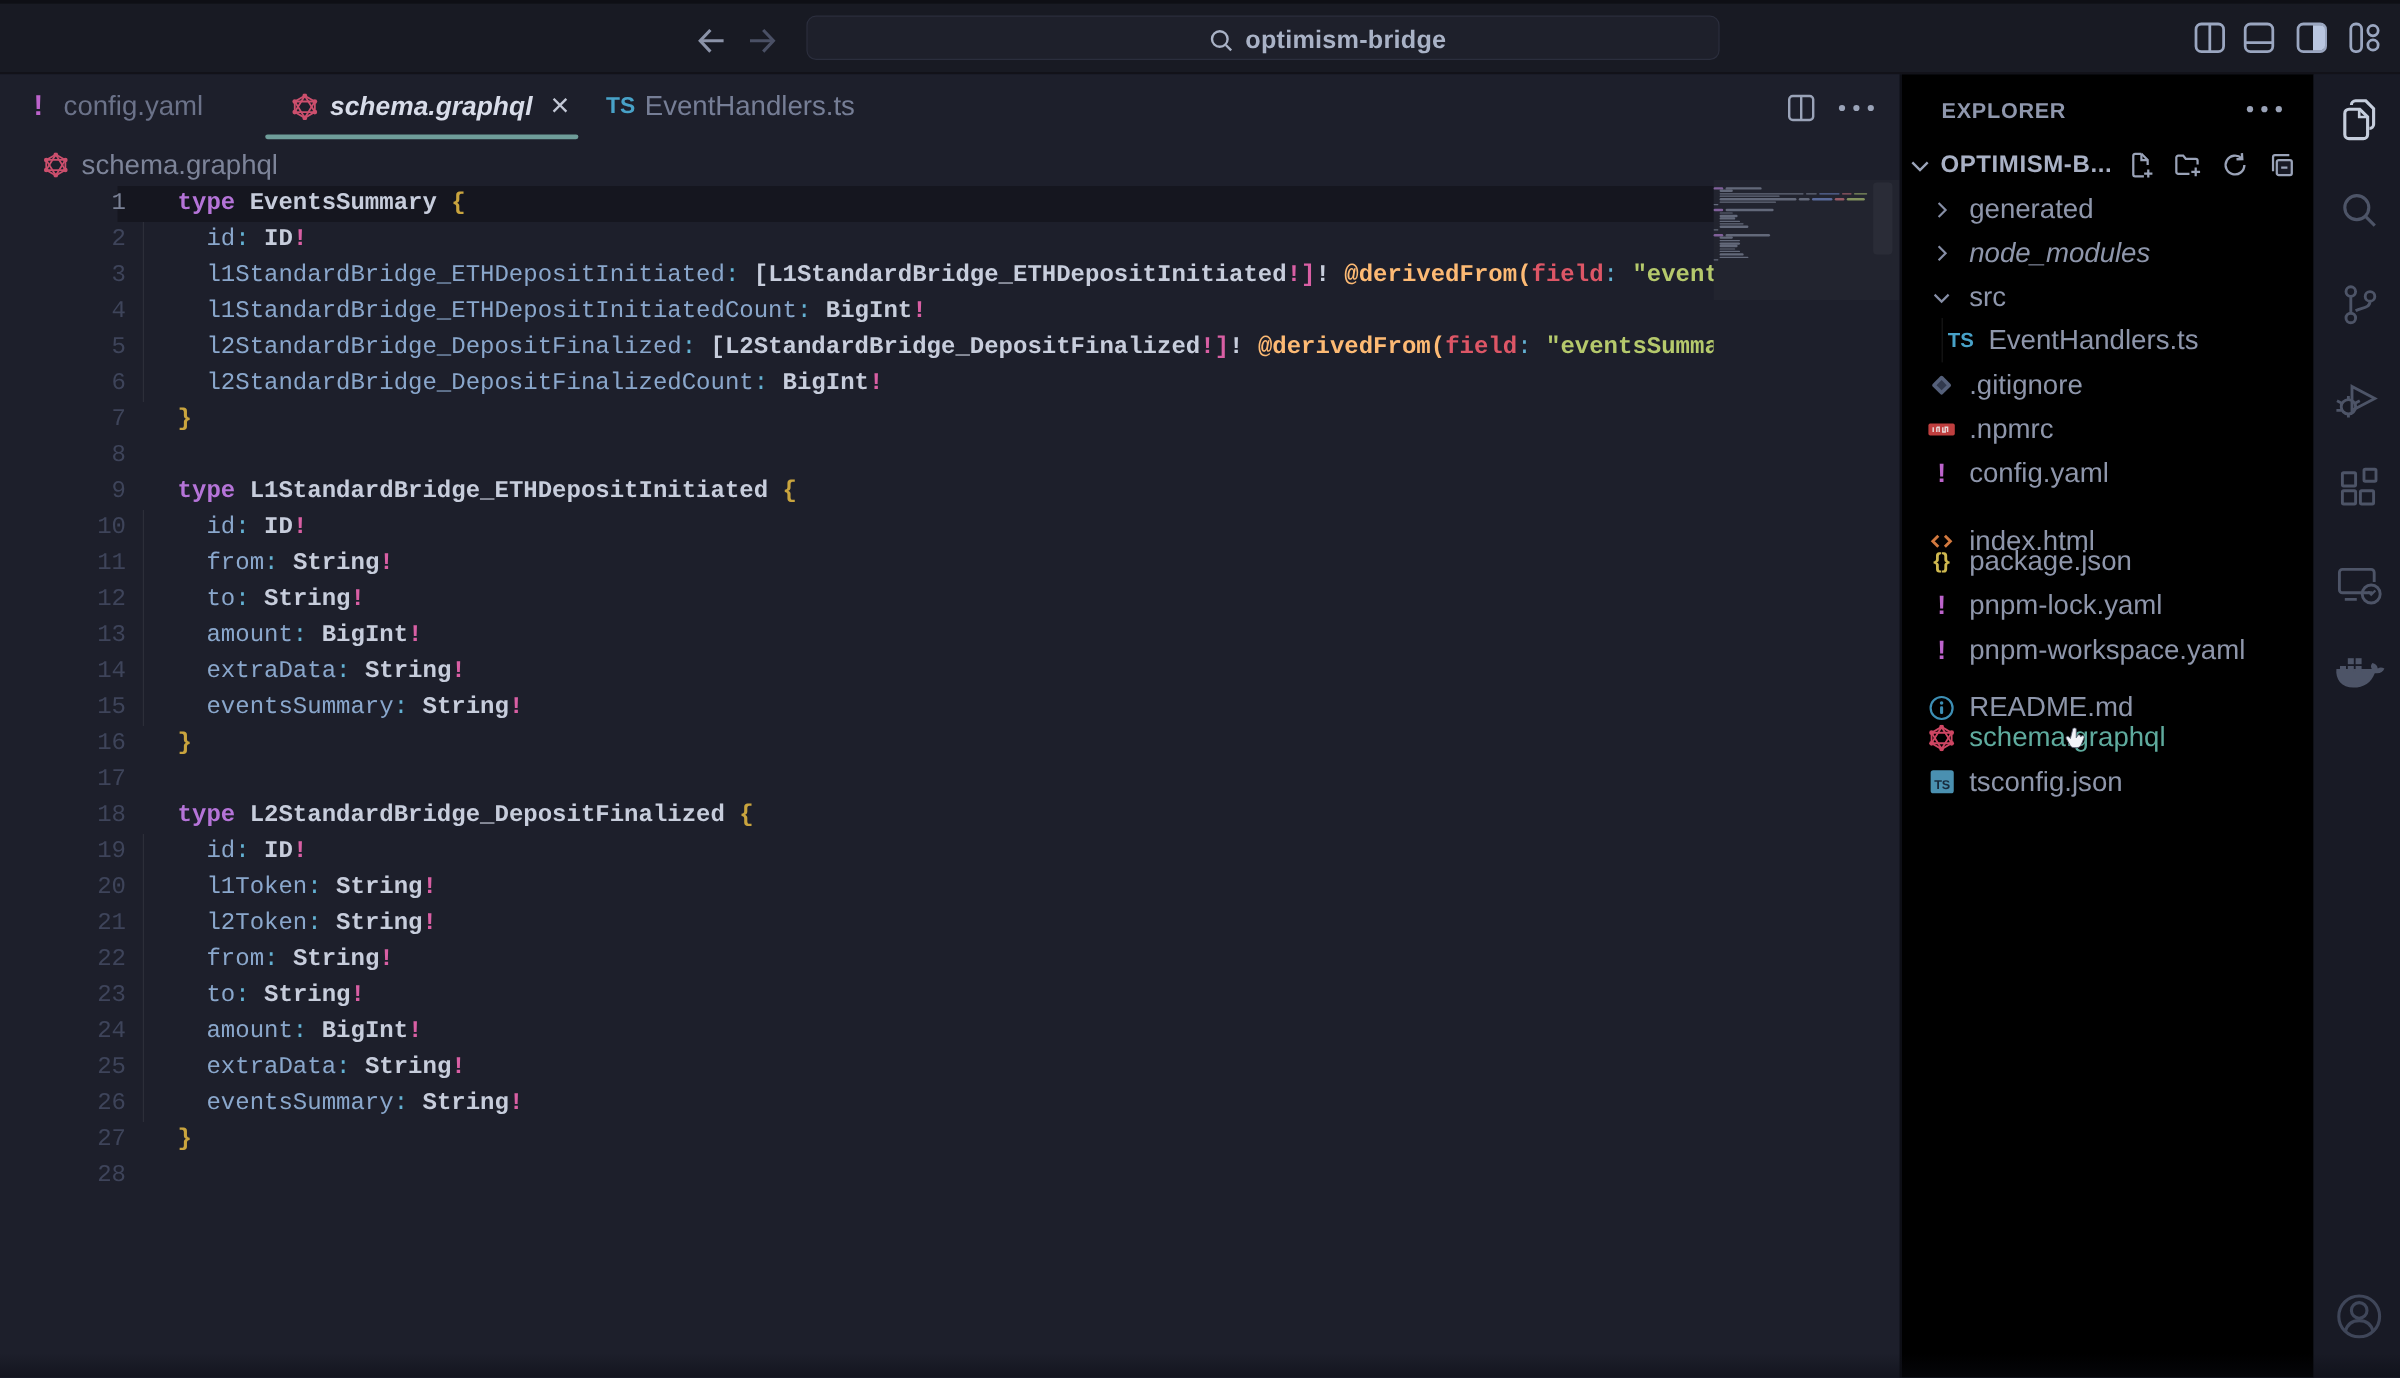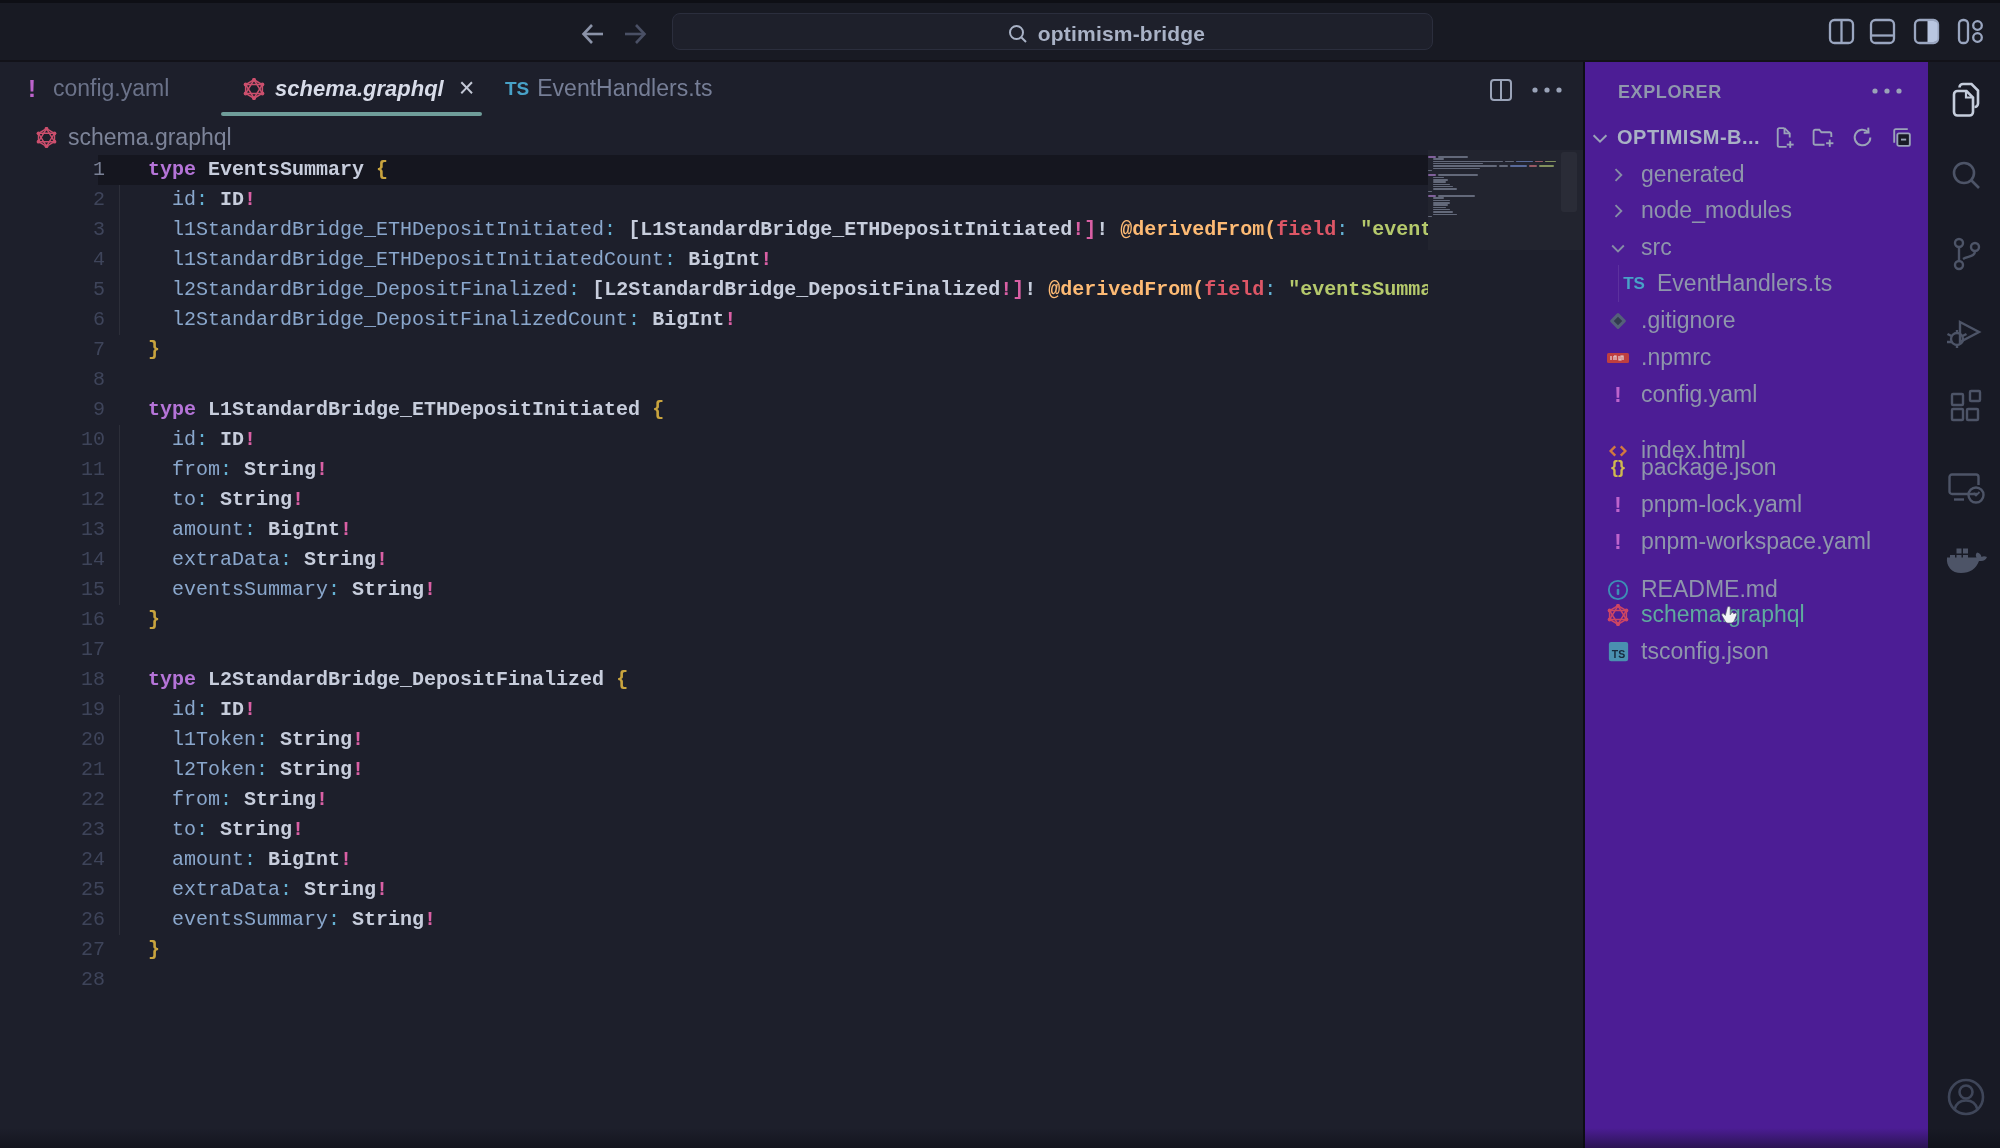--- a/index.html
+++ b/index.html
@@ -29,21 +29,21 @@
   .d { color:#fdba74; }      
   .a { color:#dd5666; }      
   .str { color:#b5c96c; }    
   .guide { position:absolute; width:1px; background:rgba(255,255,255,0.07); left:119px; }
 
   
   #minimap { position:absolute; left:1428px; top:93px; width:155px; height:500px; }
   .mm { position:absolute; height:1.5px; background:#7e8598; opacity:.7; border-radius:1px; }
 
   
-  #sidebar { position:absolute; left:1585px; top:62px; width:343px; height:1086px; background:#4c1d95; }
+  #sidebar { position:absolute; left:1585px; top:62px; width:343px; height:1086px; background:#000000; }
   #sidebar .hdr { position:absolute; left:33px; top:20px; color:#8f97ad; font-size:18px; font-weight:700; letter-spacing:0.6px; }
   .item { position:absolute; left:0; width:100%; height:37px; display:flex; align-items:center; color:#8e96ab; font-size:23px; }
   .item .ic { display:inline-flex; width:26px; height:26px; align-items:center; justify-content:center; margin-right:10px; flex:none; }
 
   
   #activity { position:absolute; left:1928px; top:62px; width:72px; height:1086px; background:#181a25; }
   #divider { position:absolute; left:1583px; top:62px; width:2px; height:1086px; background:#0d0e15; }
   svg { display:block; }
 </style>
 </head>
@@ -209,21 +209,21 @@
             <rect x="8" y="8" width="12" height="12" rx="1.5" fill="#181a25"></rect>
             <line x1="11.5" y1="14" x2="16.5" y2="14"></line>
           </svg>
       </span>
     </div>
     <div class="item" style="top:94px;left:20px;"><span class="ic">
           <svg width="20" height="20" viewBox="0 0 24 24">
             <polyline points="9,5 16,12 9,19" fill="none" stroke="#868ea6" stroke-width="2.2"></polyline>
           </svg>
         </span>generated</div>
-    <div class="item" style="top:130px;left:20px;"><span class="ic">
+    <div class="item" style="top:130px;left:20px;font-style:italic;"><span class="ic">
           <svg width="20" height="20" viewBox="0 0 24 24">
             <polyline points="9,5 16,12 9,19" fill="none" stroke="#868ea6" stroke-width="2.2"></polyline>
           </svg>
         </span>node_modules</div>
     <div class="item" style="top:167px;left:20px;"><span class="ic">
           <svg width="20" height="20" viewBox="0 0 24 24">
             <polyline points="5,9 12,16 19,9" fill="none" stroke="#868ea6" stroke-width="2.2"></polyline>
           </svg>
         </span>src</div>
     <div class="item" style="top:203px;left:36px;"><span class="ic">

